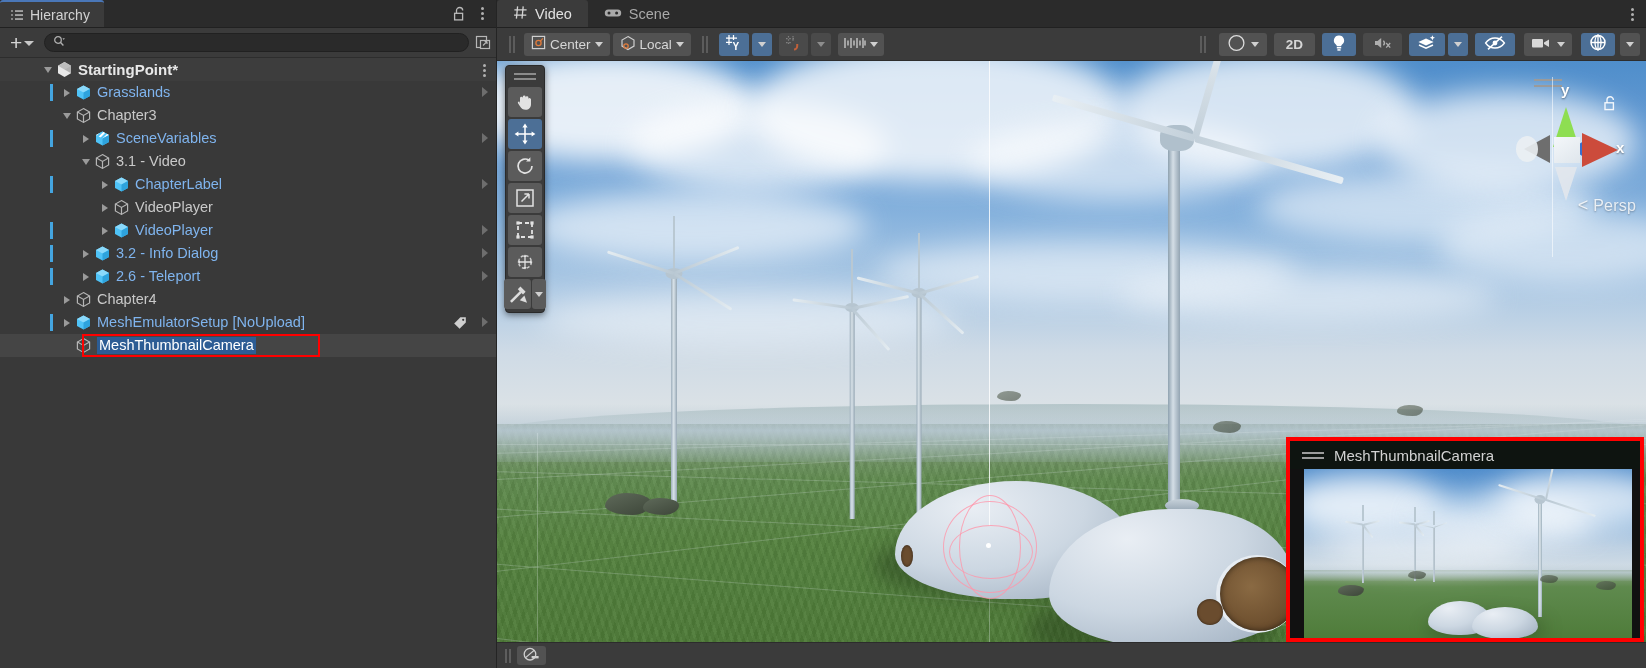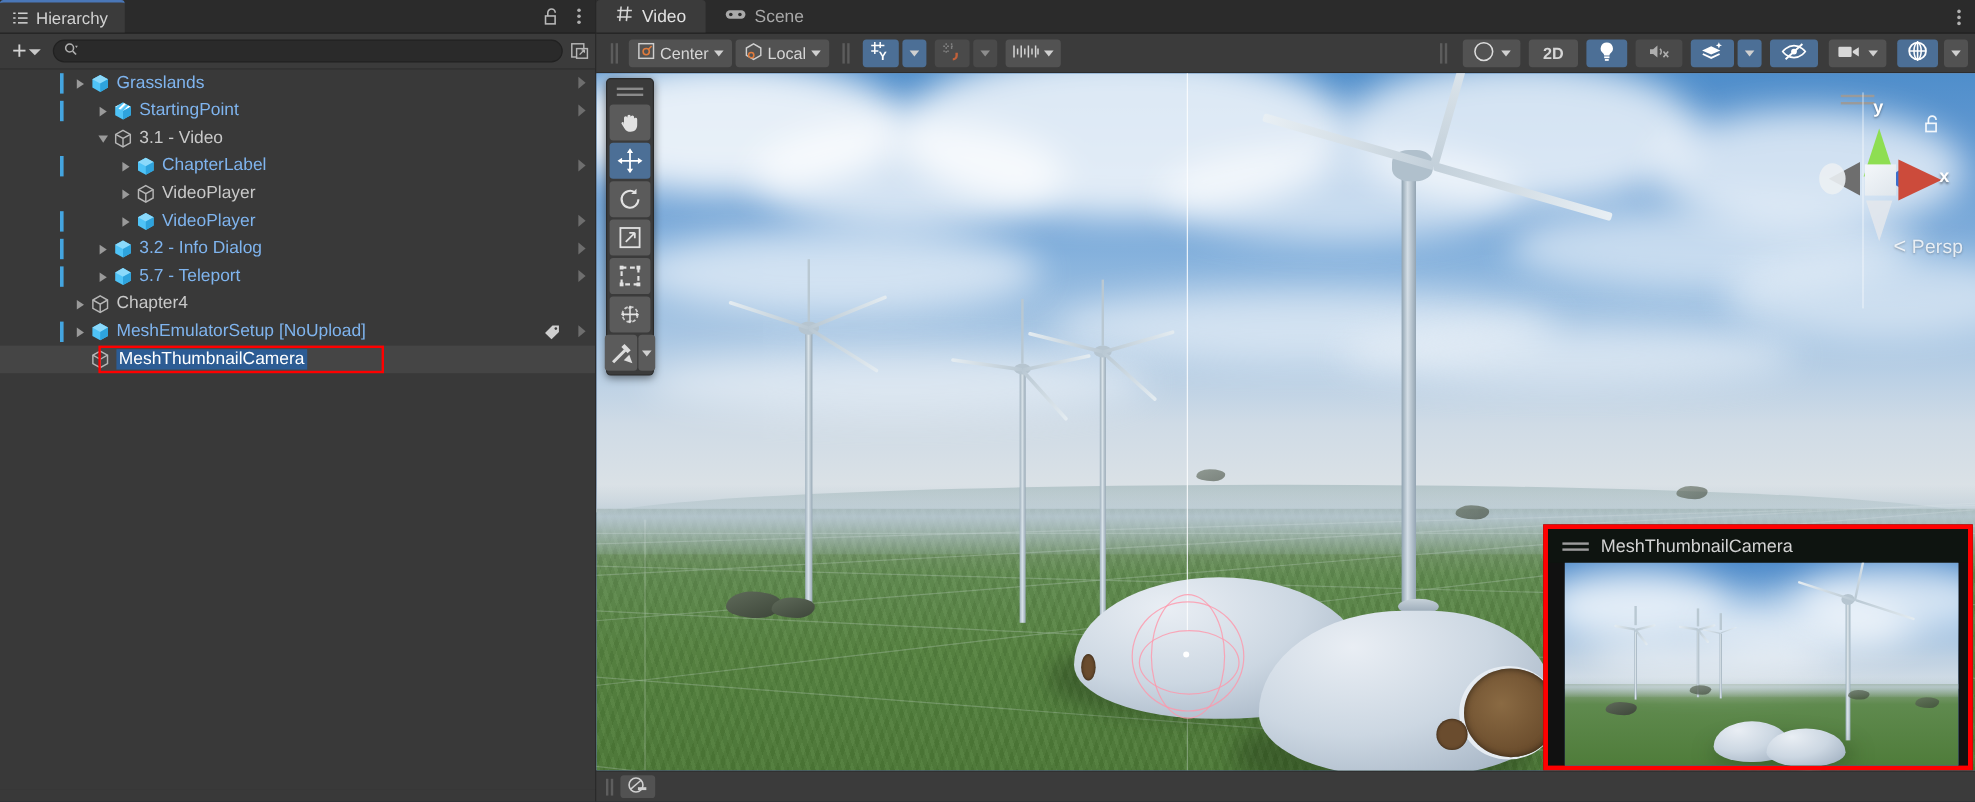--- a/index.html
+++ b/index.html
@@ -305,52 +305,80 @@
       <span class="icon-btn">
         <svg width="17" height="17" viewBox="0 0 17 17">
           <rect x="1.5" y="2.5" width="10" height="11" fill="none" stroke="#b7b7b7" stroke-width="1.2"></rect>
           <rect x="5.5" y="6.5" width="9" height="8" fill="#3b3b3b" stroke="#b7b7b7" stroke-width="1.2"></rect>
           <path d="M8 11.5l4-4M12 7.5h-2.4M12 7.5v2.4" stroke="#b7b7b7" stroke-width="1.1" fill="none"></path>
         </svg>
       </span>
     </div>
 
     <div class="tree">
+        <div class="row" style="background: rgb(61, 61, 61);">
+          <div style="width: 40px; flex: 0 0 auto;"></div>
+          <div class="foldout">
+            <span class="tri-down"></span>
+          </div>
+          <span class="goicon"><svg width="17" height="17" viewBox="0 0 17 17">
+              <path d="M8.5 1 15 4.8v7.4L8.5 16 2 12.2V4.8z" fill="#e8e8e8"></path>
+              <path d="M8.5 1 15 4.8 8.5 8.6 2 4.8z" fill="#bdbdbd"></path>
+              <path d="M8.5 8.6 15 4.8v7.4z" fill="#4a4a4a" opacity=".35"></path>
+            </svg></span>
+          <span class="label root">StartingPoint*</span>
+          <span class="row-kebab kebab">
+            <i></i>
+            <i></i>
+            <i></i>
+          </span>
+        </div>
         <div class="row">
           <div class="prefab-bar"></div>
           <div style="width: 59px; flex: 0 0 auto;"></div>
           <div class="foldout">
             <span class="tri-right"></span>
           </div>
           <span class="goicon"><svg width="17" height="17" viewBox="0 0 17 17">
               <path d="M8.5 1.4 15 5v7L8.5 15.6 2 12V5z" fill="#4fc3f7"></path>
               <path d="M8.5 1.4 15 5 8.5 8.6 2 5z" fill="#8ad9fb"></path>
               <path d="M8.5 8.6 15 5v7L8.5 15.6z" fill="#2ea3dd"></path>
             </svg></span>
           <span class="label prefab">Grasslands</span>
           <span class="row-chevron"></span>
+        </div>
+        <div class="row">
+          <div style="width: 59px; flex: 0 0 auto;"></div>
+          <div class="foldout">
+            <span class="tri-down"></span>
+          </div>
+          <span class="goicon"><svg width="17" height="17" viewBox="0 0 17 17">
+              <path d="M8.5 1.6 14.6 5v7L8.5 15.4 2.4 12V5z" fill="none" stroke="#b6b6b6" stroke-width="1.2"></path>
+              <path d="M2.4 5 8.5 8.4 14.6 5M8.5 8.4v7" fill="none" stroke="#b6b6b6" stroke-width="1.2"></path>
+            </svg></span>
+          <span class="label plain">Chapter3</span>
         </div>
         <div class="row">
           <div class="prefab-bar"></div>
           <div style="width: 78px; flex: 0 0 auto;"></div>
           <div class="foldout">
             <span class="tri-right"></span>
           </div>
           <span class="goicon"><svg width="17" height="17" viewBox="0 0 17 17">
               <defs>
                 <pattern id="stripe" width="4" height="4" patternTransform="rotate(45)" patternUnits="userSpaceOnUse">
                   <rect width="2" height="4" fill="#ffffff"></rect>
                   <rect x="2" width="2" height="4" fill="#4fc3f7"></rect>
                 </pattern>
               </defs>
               <path d="M8.5 1.4 15 5v7L8.5 15.6 2 12V5z" fill="#4fc3f7"></path>
               <path d="M8.5 1.4 15 5 8.5 8.6 2 5z" fill="url(#stripe)"></path>
               <path d="M8.5 8.6 15 5v7L8.5 15.6z" fill="#2ea3dd"></path>
             </svg></span>
-          <span class="label prefab">StartingPoint</span>
+          <span class="label prefab">SceneVariables</span>
           <span class="row-chevron"></span>
         </div>
         <div class="row">
           <div style="width: 78px; flex: 0 0 auto;"></div>
           <div class="foldout">
             <span class="tri-down"></span>
           </div>
           <span class="goicon"><svg width="17" height="17" viewBox="0 0 17 17">
               <path d="M8.5 1.6 14.6 5v7L8.5 15.4 2.4 12V5z" fill="none" stroke="#b6b6b6" stroke-width="1.2"></path>
               <path d="M2.4 5 8.5 8.4 14.6 5M8.5 8.4v7" fill="none" stroke="#b6b6b6" stroke-width="1.2"></path>
@@ -414,21 +442,21 @@
           <div class="prefab-bar"></div>
           <div style="width: 78px; flex: 0 0 auto;"></div>
           <div class="foldout">
             <span class="tri-right"></span>
           </div>
           <span class="goicon"><svg width="17" height="17" viewBox="0 0 17 17">
               <path d="M8.5 1.4 15 5v7L8.5 15.6 2 12V5z" fill="#4fc3f7"></path>
               <path d="M8.5 1.4 15 5 8.5 8.6 2 5z" fill="#8ad9fb"></path>
               <path d="M8.5 8.6 15 5v7L8.5 15.6z" fill="#2ea3dd"></path>
             </svg></span>
-          <span class="label prefab">5.7 - Teleport</span>
+          <span class="label prefab">2.6 - Teleport</span>
           <span class="row-chevron"></span>
         </div>
         <div class="row">
           <div style="width: 59px; flex: 0 0 auto;"></div>
           <div class="foldout">
             <span class="tri-right"></span>
           </div>
           <span class="goicon"><svg width="17" height="17" viewBox="0 0 17 17">
               <path d="M8.5 1.6 14.6 5v7L8.5 15.4 2.4 12V5z" fill="none" stroke="#b6b6b6" stroke-width="1.2"></path>
               <path d="M2.4 5 8.5 8.4 14.6 5M8.5 8.4v7" fill="none" stroke="#b6b6b6" stroke-width="1.2"></path>

